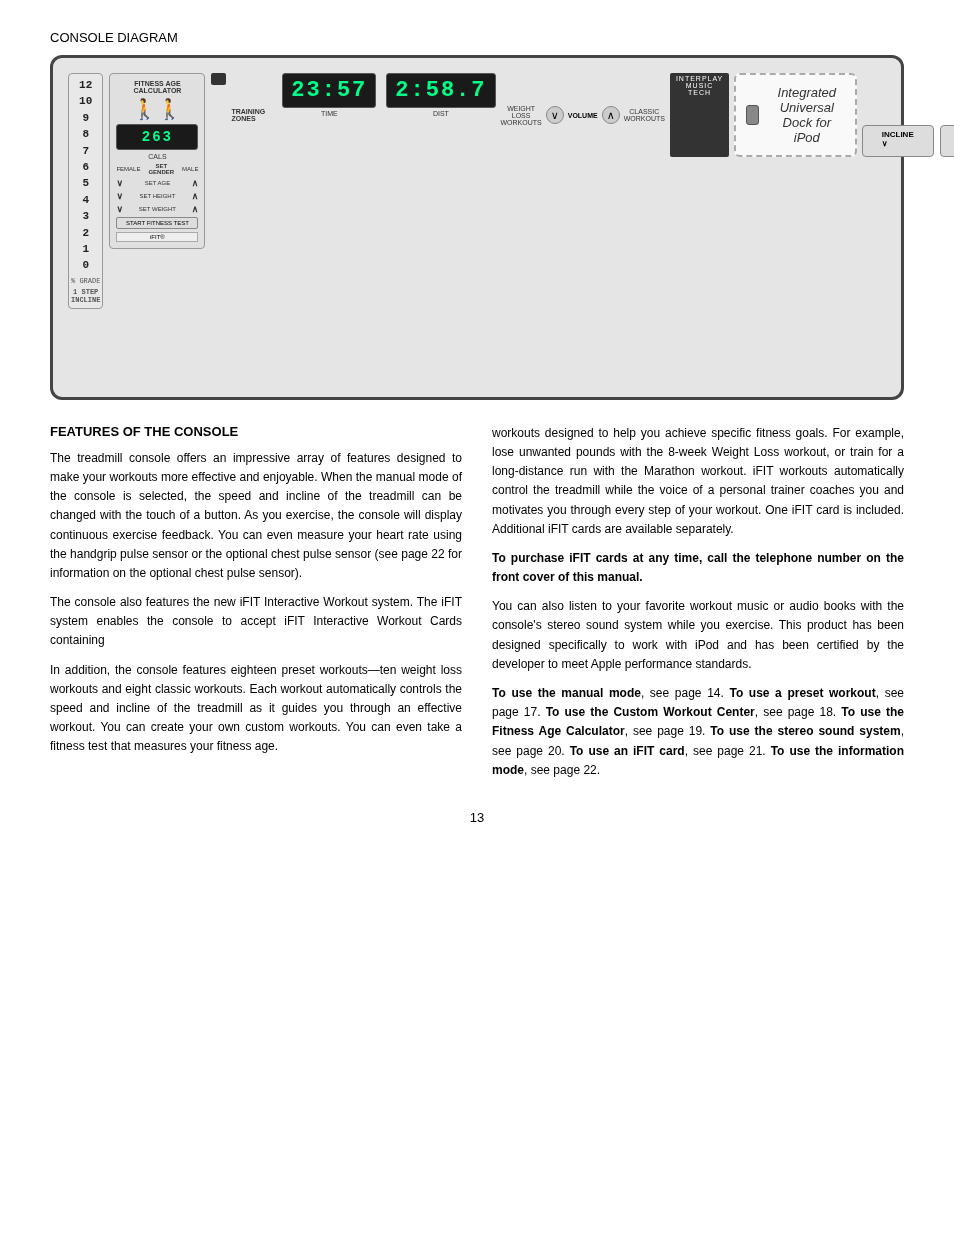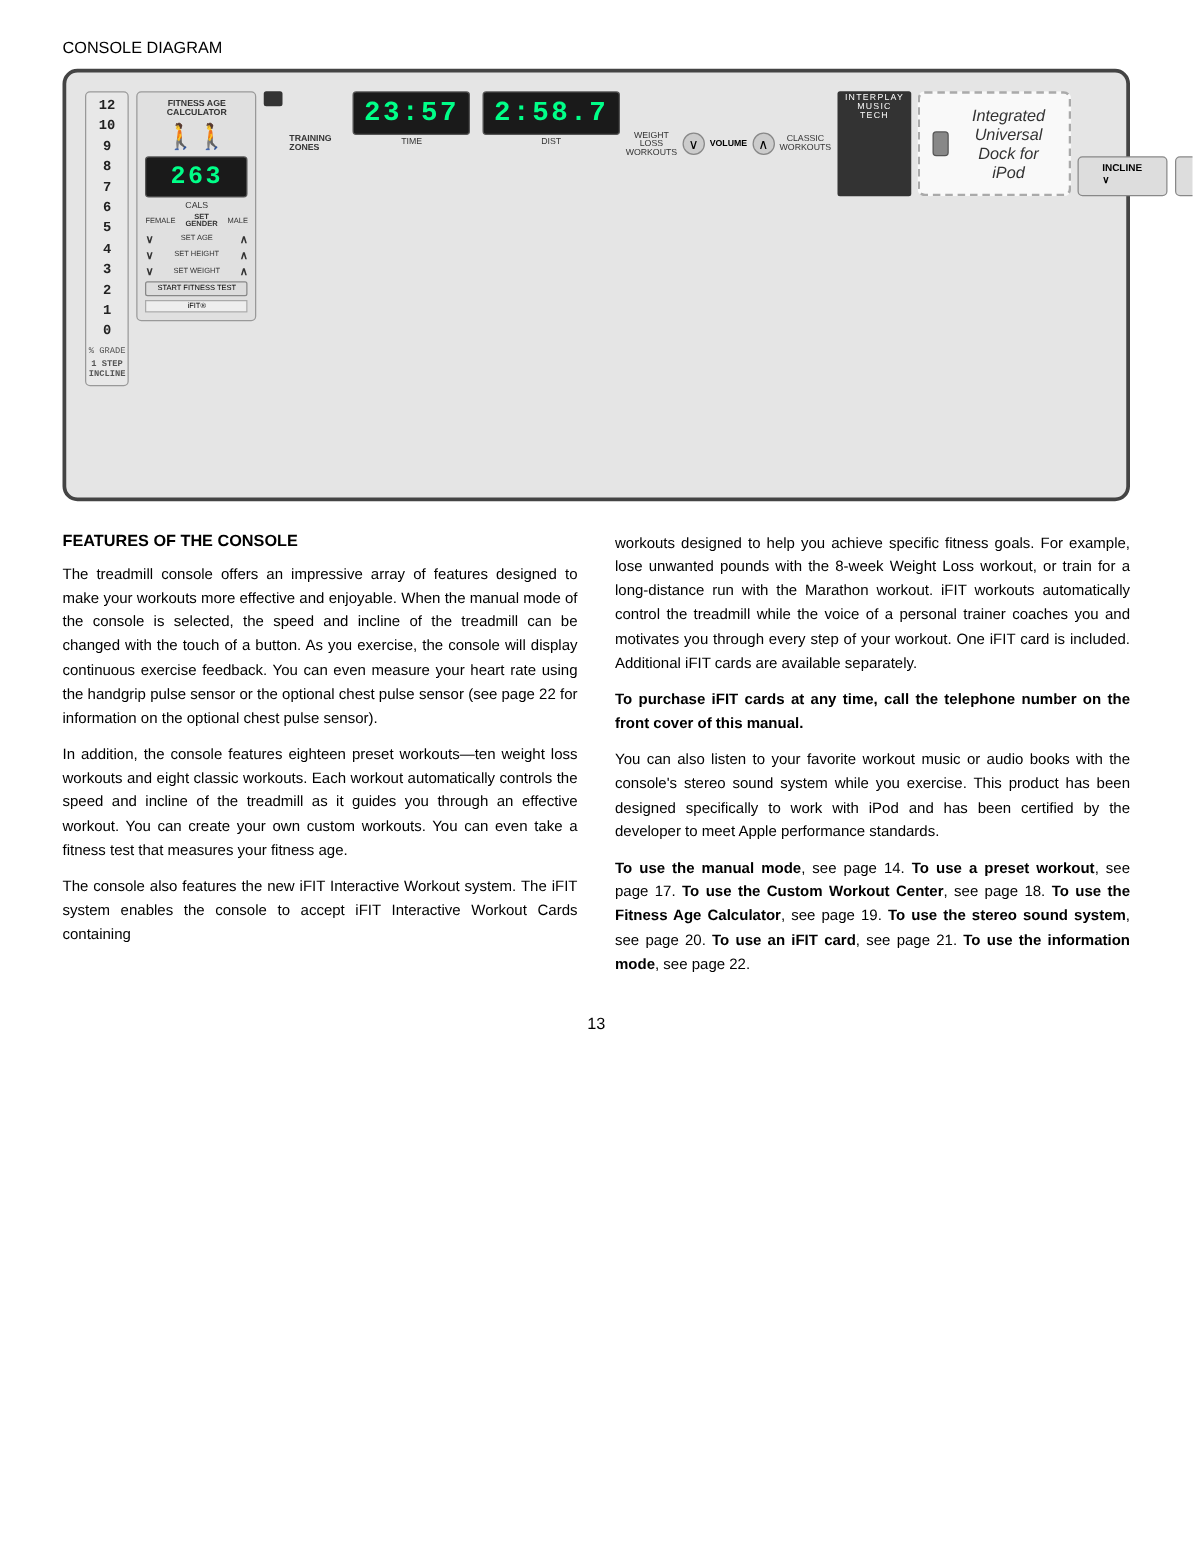--- a/index.html
+++ b/index.html
@@ -65,21 +65,21 @@
       padding: 6px;
       display: flex;
       flex-direction: column;
       gap: 3px;
     }
 
     .display-box {
       background: #1a1a1a;
       color: #00ff88;
       font-family: 'Courier New', monospace;
-      font-size: 20px;
+      font-size: 14px;
       font-weight: bold;
       text-align: center;
       padding: 4px 8px;
       border-radius: 3px;
       border: 1px solid #555;
       letter-spacing: 2px;
     }
 
     .display-box-small {
       background: #1a1a1a;
@@ -465,22 +465,22 @@
       <div class="scale-label">MPH</div>
       <div class="scale-label" style="font-weight:bold;">1 STEP SPEED</div>
     </div>
   </div>
 </div>
 
 <div class="features-section" style="margin-top: 24px;">
   <div class="features-col">
     <div class="features-title">FEATURES OF THE CONSOLE</div>
     <p class="features-text">The treadmill console offers an impressive array of features designed to make your workouts more effective and enjoyable. When the manual mode of the console is selected, the speed and incline of the treadmill can be changed with the touch of a button. As you exercise, the console will display continuous exercise feedback. You can even measure your heart rate using the handgrip pulse sensor or the optional chest pulse sensor (see page 22 for information on the optional chest pulse sensor).</p>
+    <p class="features-text">The console also features the new iFIT Interactive Workout system. The iFIT system enables the console to accept iFIT Interactive Workout Cards containing</p>
     <p class="features-text">In addition, the console features eighteen preset workouts—ten weight loss workouts and eight classic workouts. Each workout automatically controls the speed and incline of the treadmill as it guides you through an effective workout. You can create your own custom workouts. You can even take a fitness test that measures your fitness age.</p>
-    <p class="features-text">The console also features the new iFIT Interactive Workout system. The iFIT system enables the console to accept iFIT Interactive Workout Cards containing</p>
   </div>
   <div class="features-col">
     <p class="features-text">workouts designed to help you achieve specific fitness goals. For example, lose unwanted pounds with the 8-week Weight Loss workout, or train for a long-distance run with the Marathon workout. iFIT workouts automatically control the treadmill while the voice of a personal trainer coaches you and motivates you through every step of your workout. One iFIT card is included. Additional iFIT cards are available separately.</p>
     <p class="features-text-bold">To purchase iFIT cards at any time, call the telephone number on the front cover of this manual.</p>
     <p class="features-text">You can also listen to your favorite workout music or audio books with the console's stereo sound system while you exercise. This product has been designed specifically to work with iPod and has been certified by the developer to meet Apple performance standards.</p>
     <p class="features-text">
       <strong>To use the manual mode</strong>, see page 14. <strong>To use a preset workout</strong>, see page 17. <strong>To use the Custom Workout Center</strong>, see page 18. <strong>To use the Fitness Age Calculator</strong>, see page 19. <strong>To use the stereo sound system</strong>, see page 20. <strong>To use an iFIT card</strong>, see page 21. <strong>To use the information mode</strong>, see page 22.
     </p>
   </div>
 </div>

